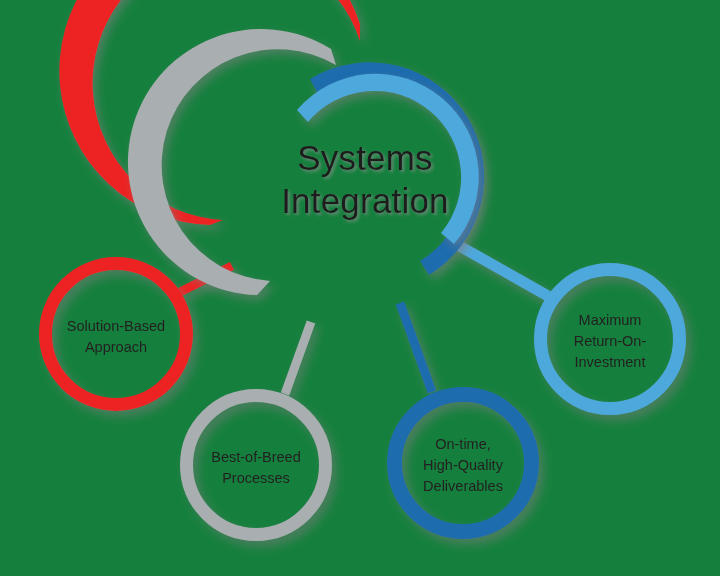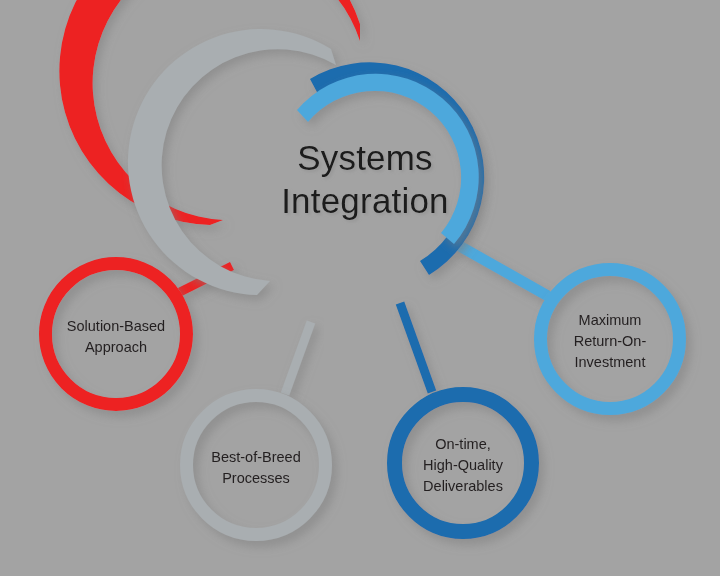--- a/index.html
+++ b/index.html
@@ -11,21 +11,21 @@
   body {
     width: 720px;
     height: 576px;
     overflow: hidden;
     font-family: "Liberation Sans", "DejaVu Sans", sans-serif;
   }
   #diagram-root {
     position: relative;
     width: 720px;
     height: 576px;
-    background: #a3a3a3;
+    background: #15803d;
   }
   #diagram-svg {
     position: absolute;
     left: 0;
     top: 0;
     width: 720px;
     height: 576px;
     display: block;
   }
   .center-title {

